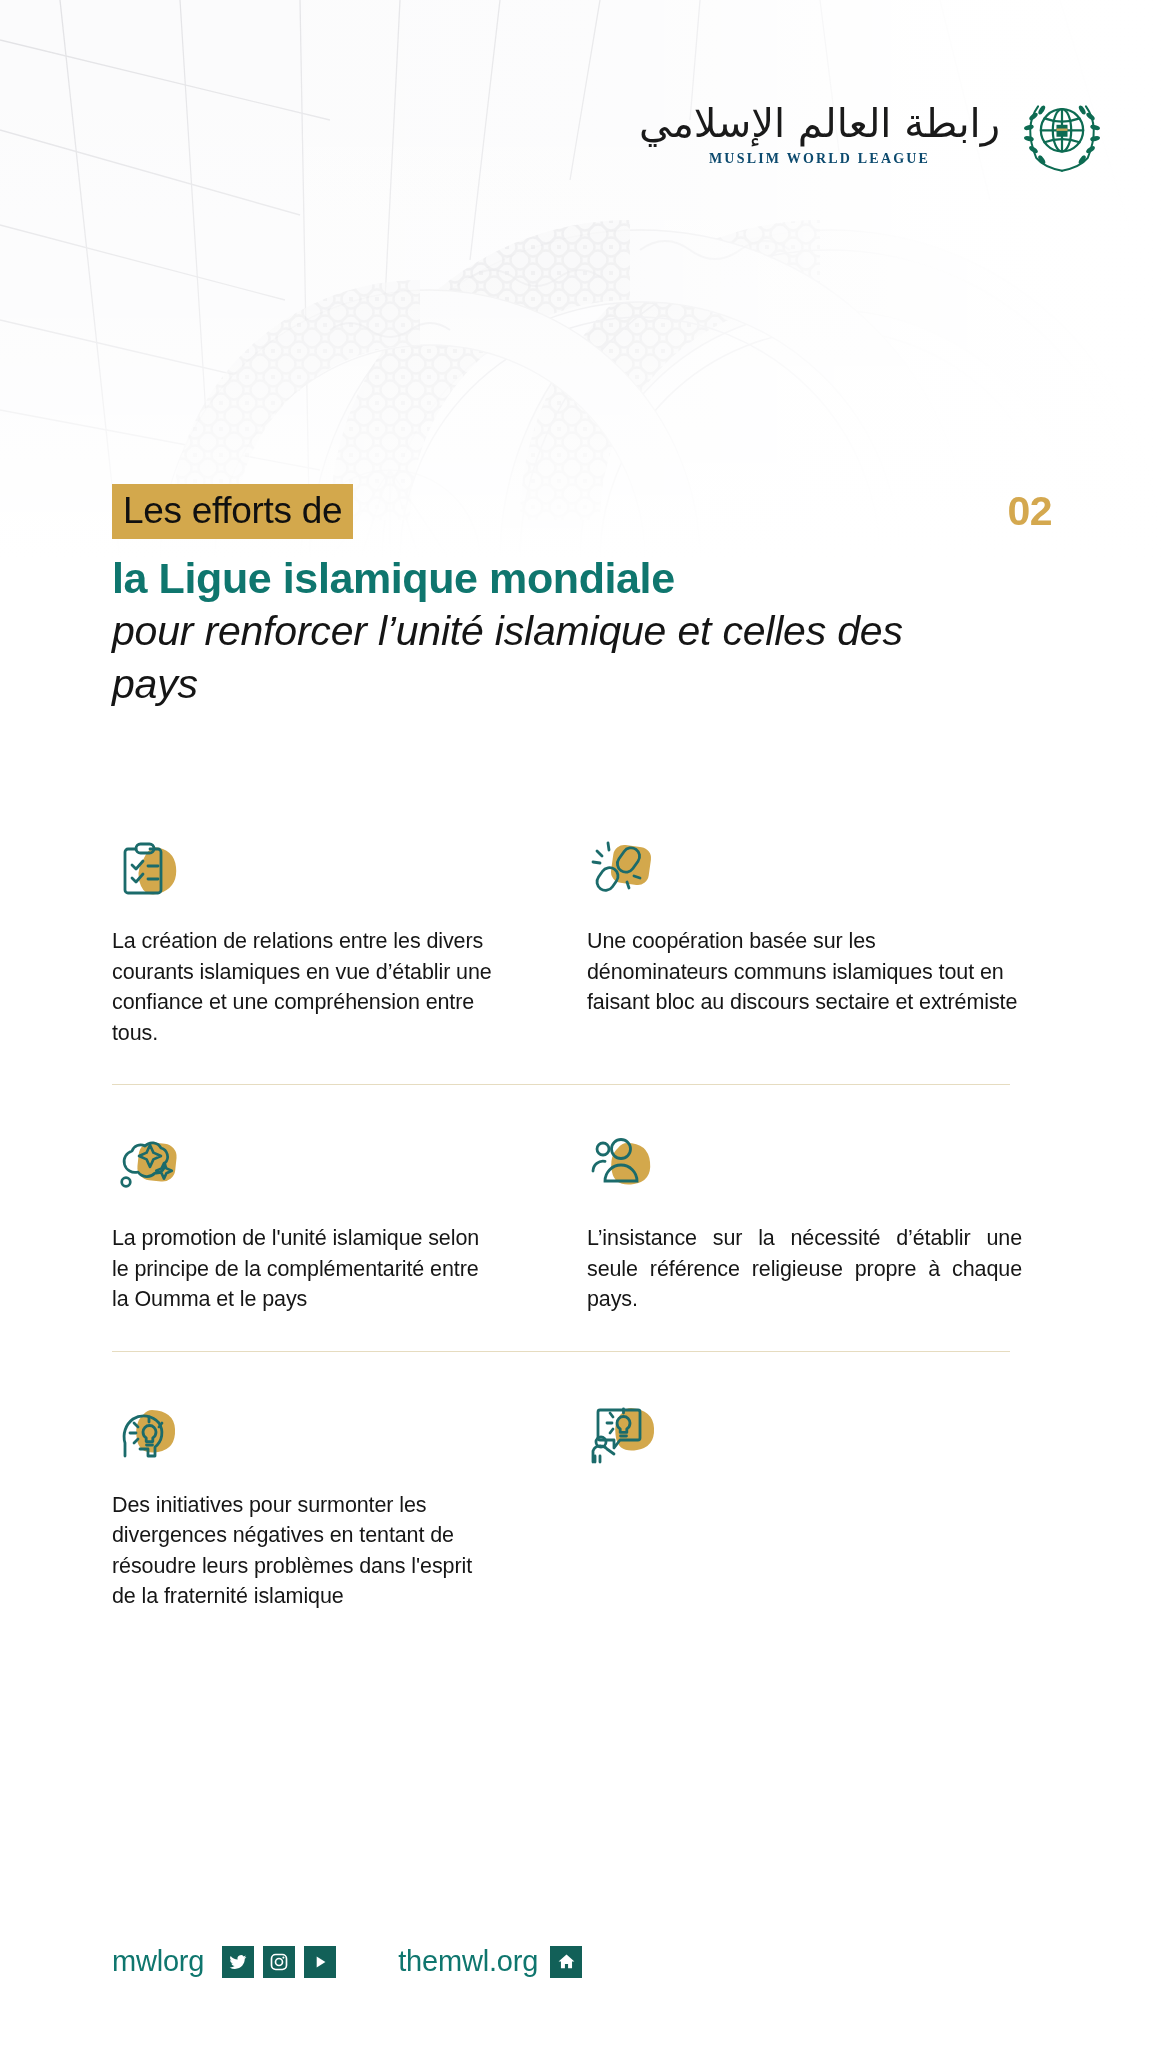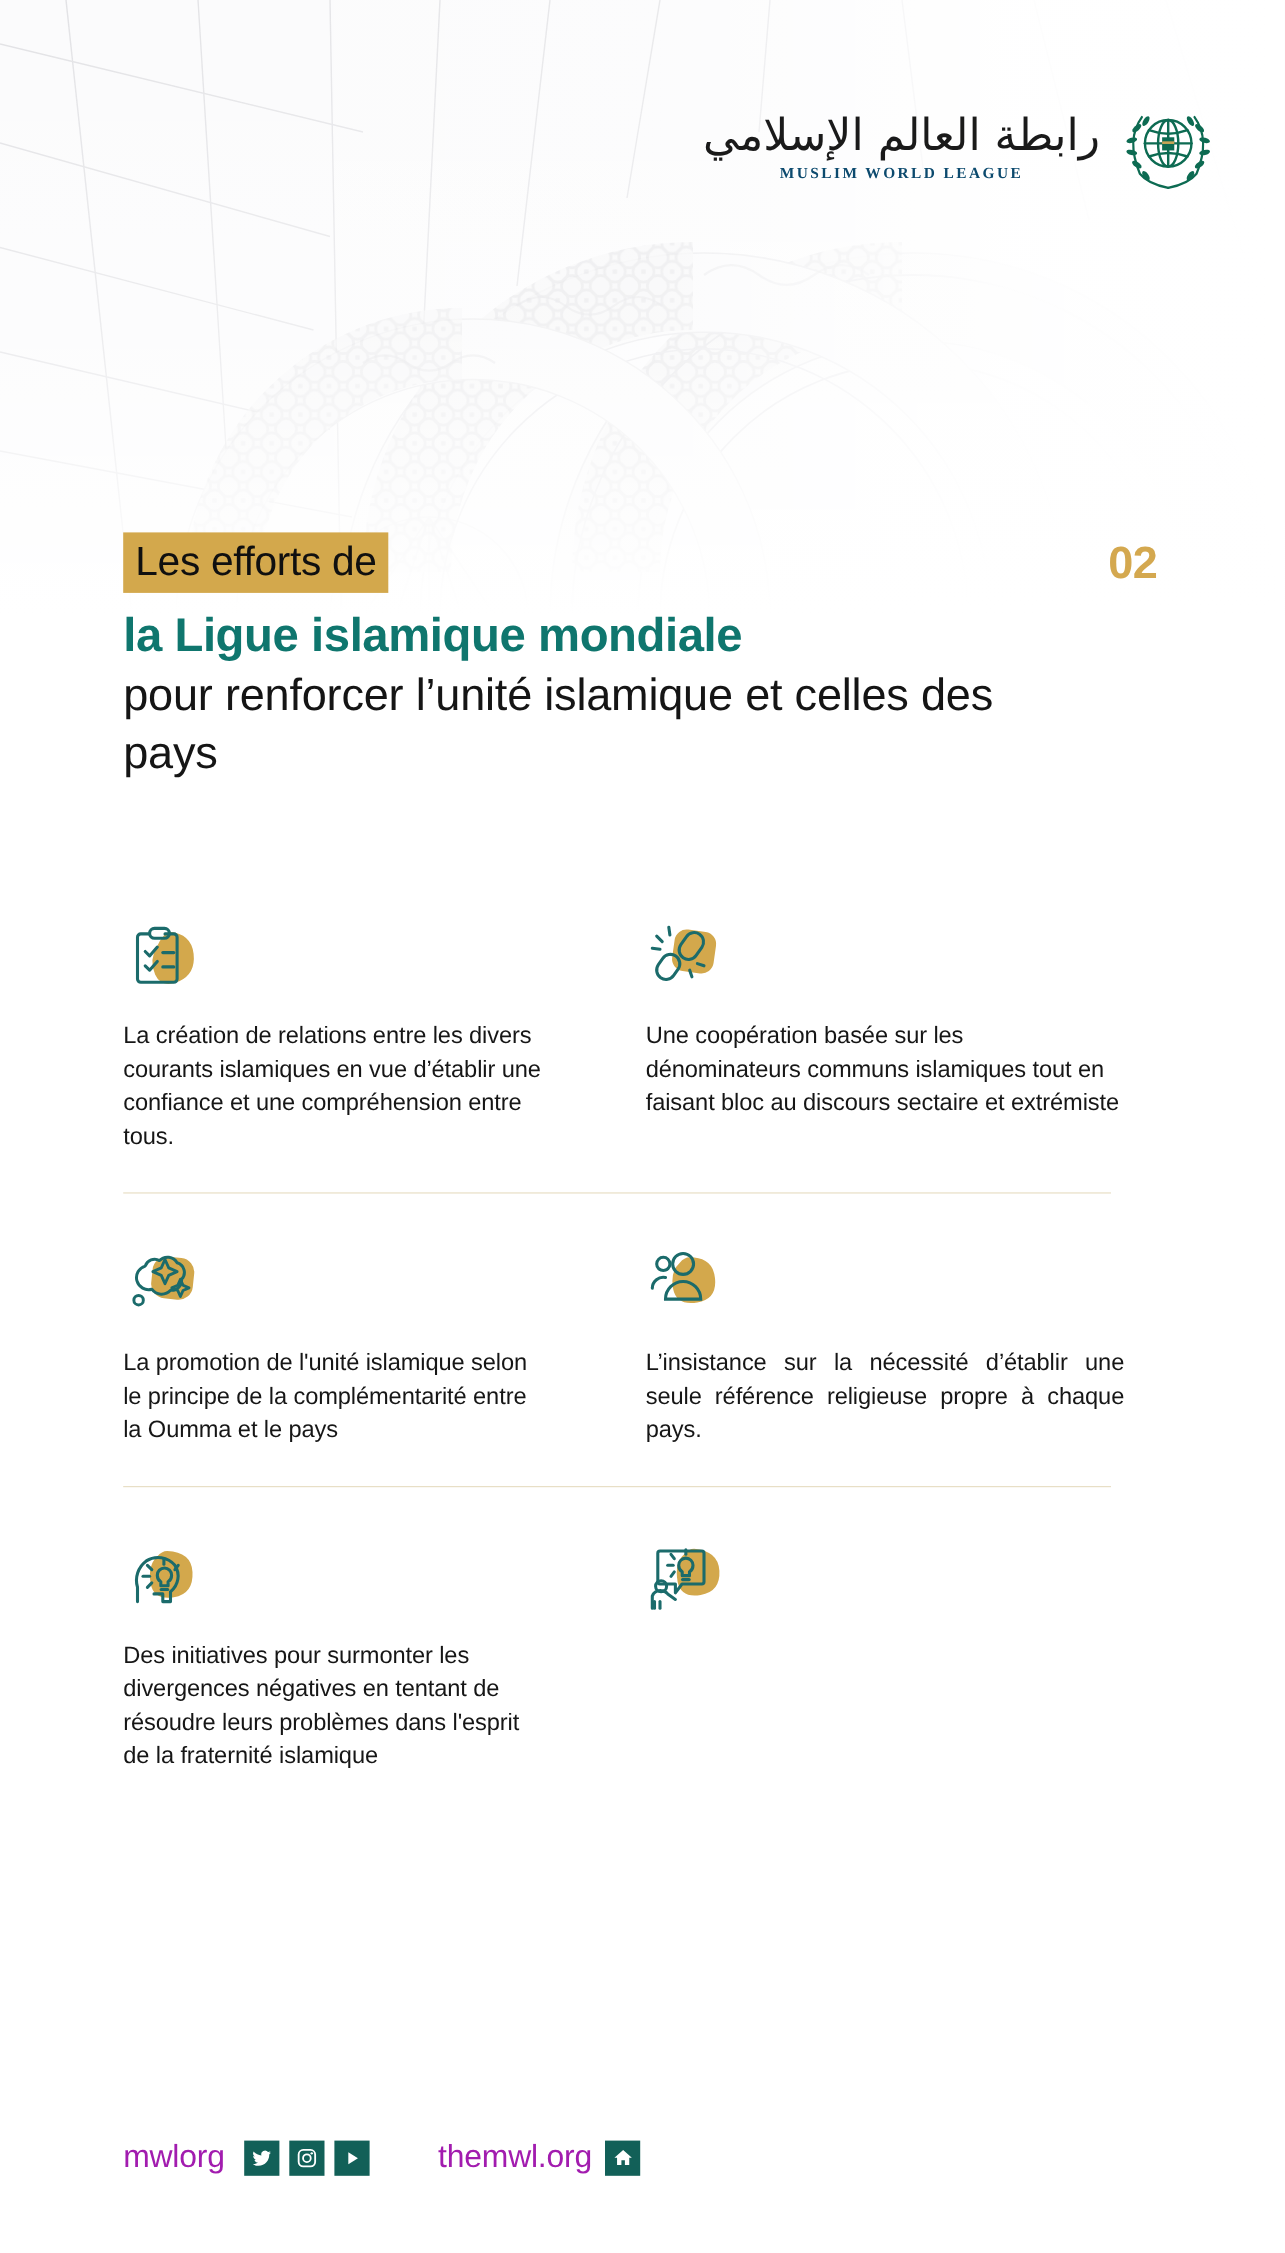--- a/index.html
+++ b/index.html
@@ -107,20 +107,21 @@
     line-height: 1.08;
   }
   #title-rest {
     color: #151515;
     font-size: 41px;
     font-weight: normal;
     line-height: 1.28;
     margin-top: 4px;
     letter-spacing: -0.2px;
     max-width: 880px;
+    font-style: italic;
   }
 
   
   #items-grid {
     position: absolute;
     left: 112px;
     top: 828px;
     width: 950px;
   }
   .item-row {
@@ -161,21 +162,21 @@
 
   
   #footer {
     position: absolute;
     left: 112px;
     bottom: 70px;
     display: flex;
     align-items: center;
   }
   .footer-handle {
-    color: #a21caf;
+    color: #0f766e;
     font-size: 29px;
     letter-spacing: -0.2px;
   }
   .social-group {
     display: flex;
     align-items: center;
     gap: 9px;
     margin-left: 18px;
   }
   .social-box {

